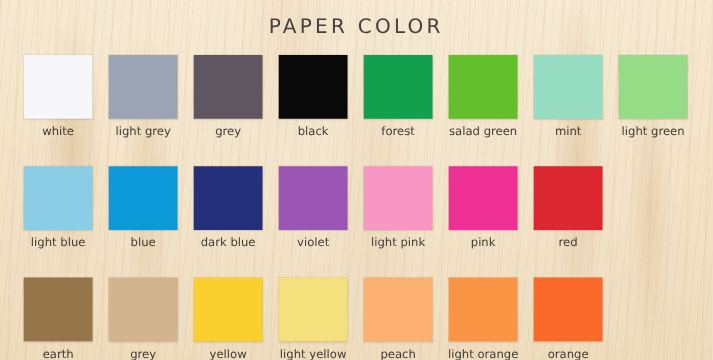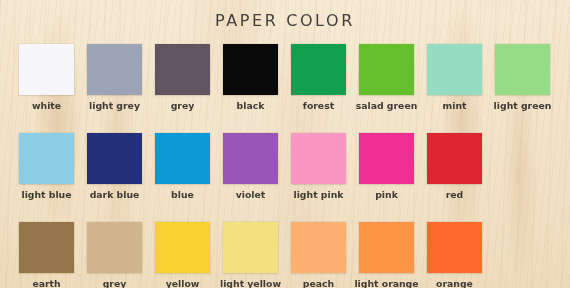--- a/index.html
+++ b/index.html
@@ -102,21 +102,21 @@
     height: 51px;
     box-shadow:
       0 0 0 0.5px rgba(120,95,62,0.14),
       0 1px 1.5px rgba(130,104,68,0.16);
   }
 
   .swatch-label {
     margin-top: 5px;
     font-family: "DejaVu Sans", sans-serif;
     font-size: 9.3px;
-    font-weight: 700;
+    font-weight: 400;
     line-height: 11px;
     color: #403b36;
     text-align: right;
     white-space: nowrap;
   }
 </style>
 </head>
 <body>
 
 <div id="wood-background"></div>
@@ -160,28 +160,28 @@
           <div class="swatch-chip" style="background-color: rgb(150, 219, 134);"></div>
           <div class="swatch-label">light green</div>
         </div>
       </div>
       <div class="swatch-row">
         <div class="swatch-cell">
           <div class="swatch-chip" style="background-color: rgb(138, 205, 228);"></div>
           <div class="swatch-label">light blue</div>
         </div>
         <div class="swatch-cell">
+          <div class="swatch-chip" style="background-color: rgb(11, 154, 215);"></div>
+          <div class="swatch-label">blue</div>
+        </div>
+        <div class="swatch-cell">
           <div class="swatch-chip" style="background-color: rgb(37, 48, 122);"></div>
           <div class="swatch-label">dark blue</div>
         </div>
         <div class="swatch-cell">
-          <div class="swatch-chip" style="background-color: rgb(11, 154, 215);"></div>
-          <div class="swatch-label">blue</div>
-        </div>
-        <div class="swatch-cell">
           <div class="swatch-chip" style="background-color: rgb(155, 85, 181);"></div>
           <div class="swatch-label">violet</div>
         </div>
         <div class="swatch-cell">
           <div class="swatch-chip" style="background-color: rgb(248, 151, 196);"></div>
           <div class="swatch-label">light pink</div>
         </div>
         <div class="swatch-cell">
           <div class="swatch-chip" style="background-color: rgb(238, 47, 148);"></div>
           <div class="swatch-label">pink</div>

